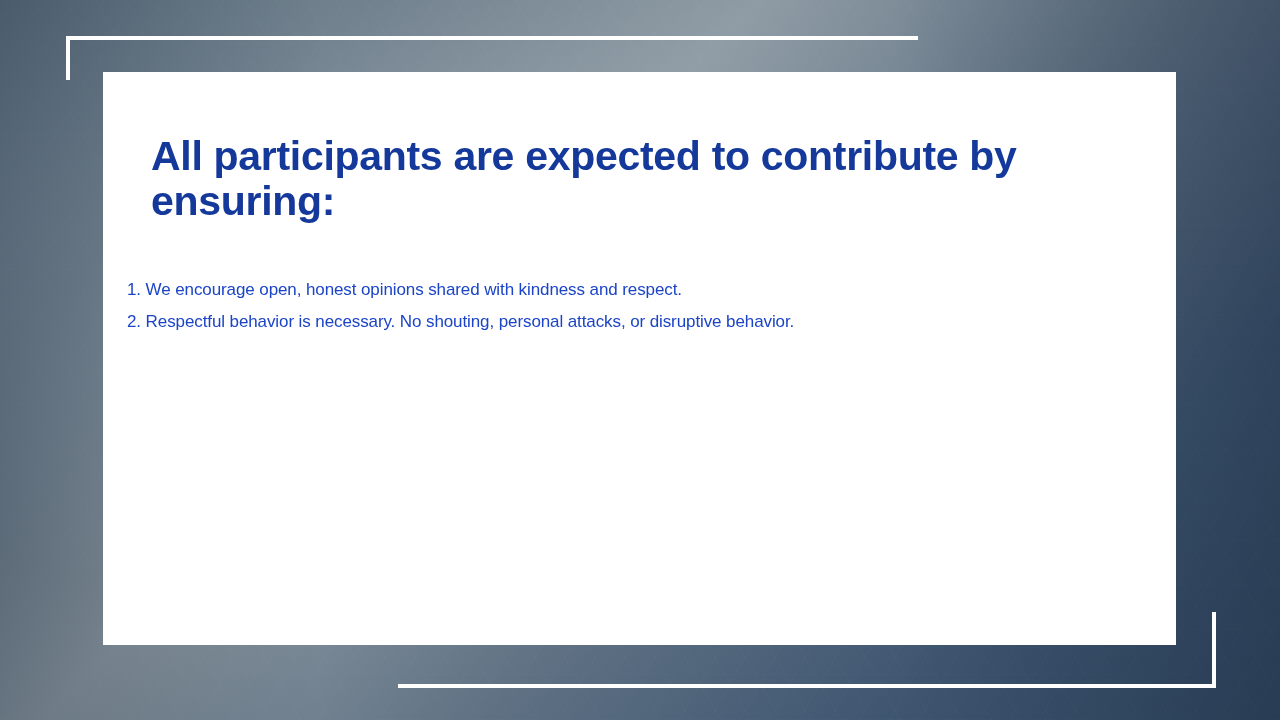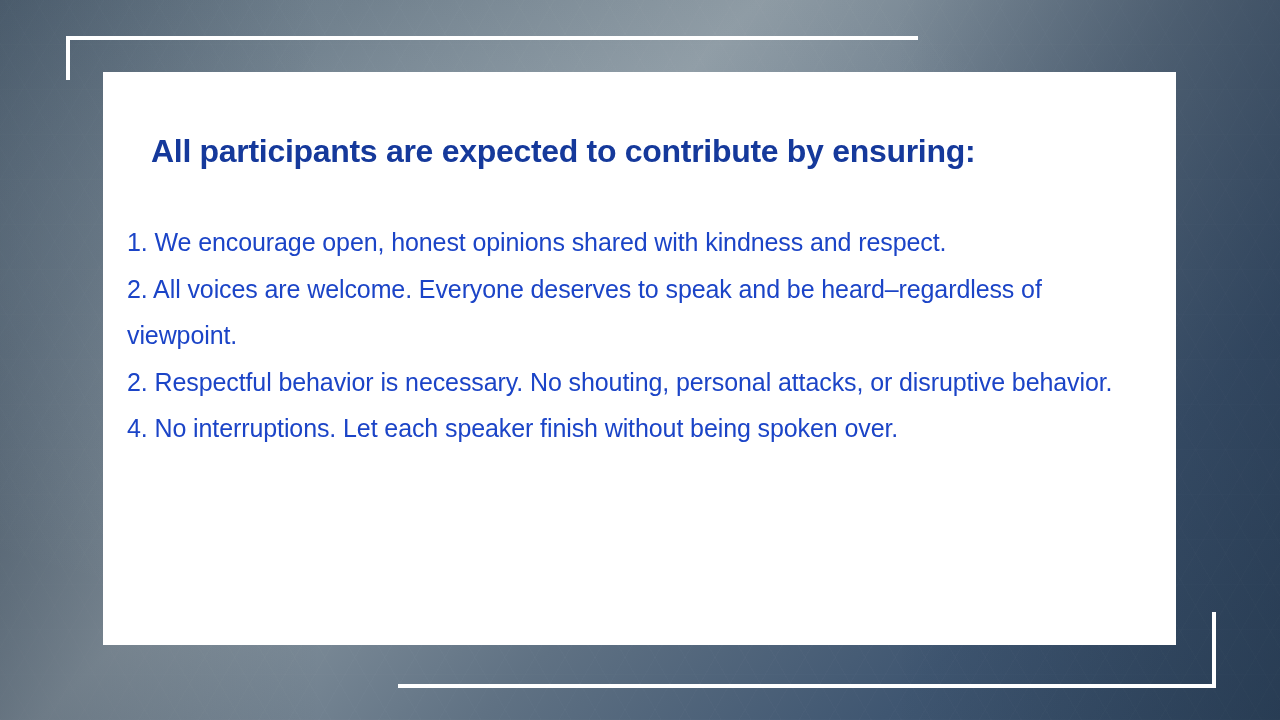--- a/index.html
+++ b/index.html
@@ -78,35 +78,35 @@
     box-sizing: border-box;
     padding: 62px 60px 40px 24px;
   }
 
   .card-inner {
     padding-left: 0;
   }
 
   .headline {
     color: #15399b;
-    font-size: 32px;
+    font-size: 41px;
     font-weight: bold;
     letter-spacing: -0.3px;
     margin: 0 0 50px 24px;
     line-height: 1.1;
   }
 
   .points {
     list-style: none;
     margin: 0;
     padding: 0;
     color: #1b44c7;
   }
   .points li {
-    font-size: 25px;
+    font-size: 17px;
     line-height: 1.86;
     letter-spacing: -0.1px;
     color: #1b44c7;
     padding-left: 0;
     margin: 0 0 0 0;
   }
 </style>
 </head>
 <body>
 
@@ -118,20 +118,18 @@
 
   <div class="bracket bracket-tl"></div>
   <div class="bracket bracket-br"></div>
 
   <div class="card">
     <div class="card-inner">
       <h1 class="headline">All participants are expected to contribute by ensuring:</h1>
 
       <ul class="points">
         <li>1. We encourage open, honest opinions  shared with kindness and respect.</li>
-        <li>2.  All voices are welcome. Everyone deserves to speak and be heard–regardless of viewpoint.</li>
         <li>2.  Respectful behavior is necessary. No shouting, personal attacks, or disruptive behavior.</li>
-        <li>4.  No interruptions. Let each speaker finish without being spoken over.</li>
       </ul>
     </div>
   </div>
 
 </div>
 
 </body></html>

